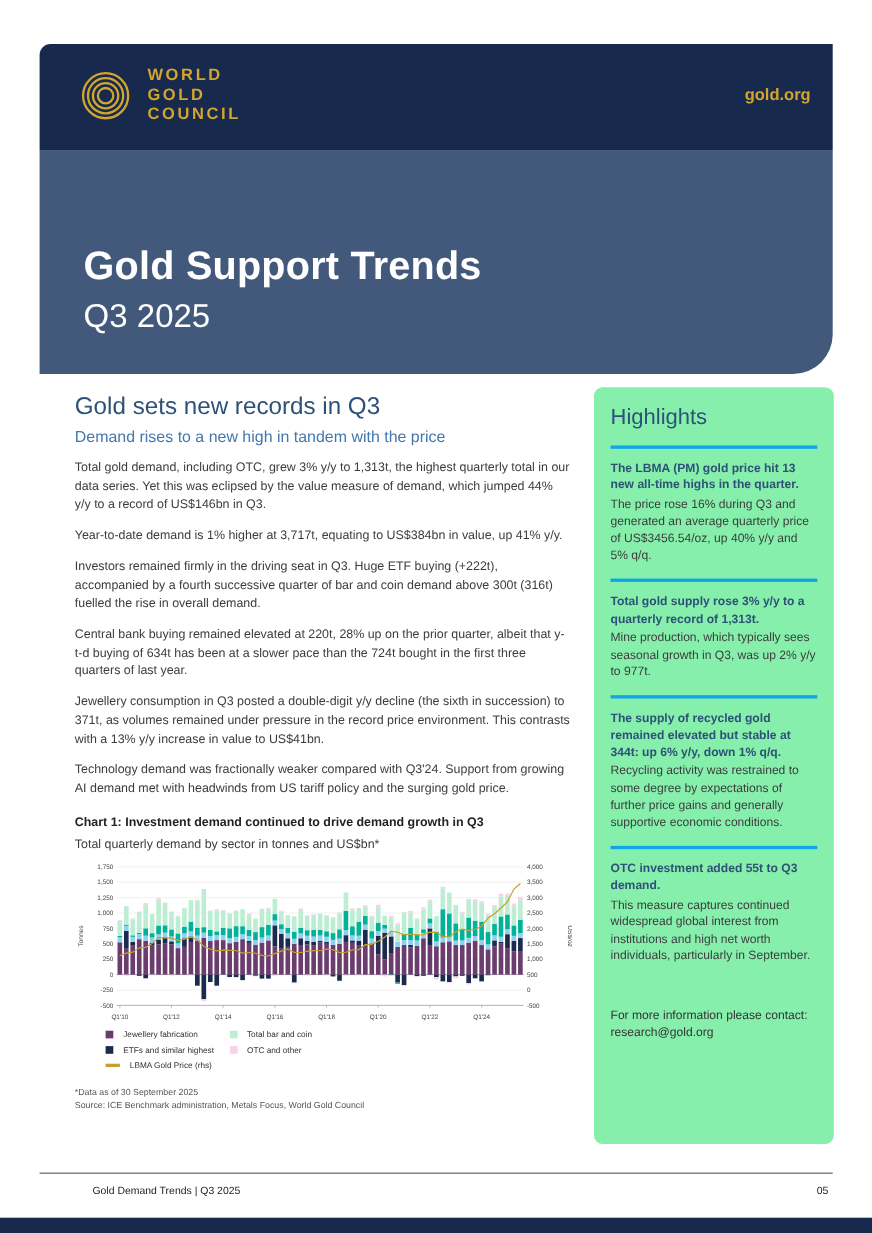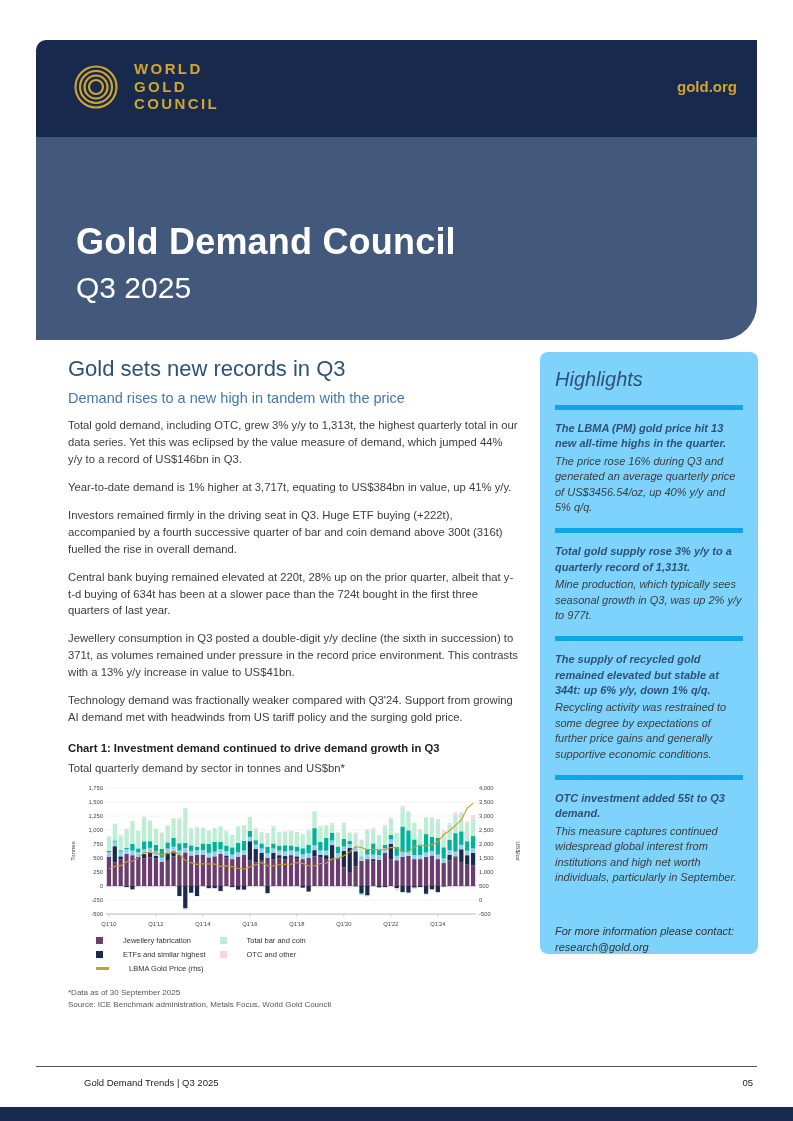--- a/index.html
+++ b/index.html
@@ -26,30 +26,30 @@
   
   .article { position:absolute; left:68px; top:356px; width:452px; }
   .a-head { color:#2e5277; font-size:22px; font-weight:400; }
   .a-subhead { color:#4478ad; font-size:14.5px; font-weight:400; margin-top:8px; }
   .article p.body { color:#3c3c3c; font-size:11.3px; line-height:1.5; margin-top:11px; }
   .chart-title { color:#222; font-size:11.3px; font-weight:700; margin-top:16px; }
   .chart-sub { color:#3c3c3c; font-size:11.3px; margin-top:8px; }
   #chart-svg { display:block; margin-top:8px; width:452px; height:148px; }
   .legend { display:flex; gap:14px; margin-top:6px; margin-left:28px; }
   .legend-col { display:flex; flex-direction:column; gap:5px; }
-  .legend-item { display:flex; align-items:center; gap:20px; font-size:7.5px; color:#333; }
+  .legend-item { display:flex; align-items:center; gap:9px; font-size:7.5px; color:#333; }
   .sw { width:7px; height:7px; flex:0 0 auto; }
   .sw-line { width:13px; height:2.5px; flex:0 0 auto; }
   .footnotes { margin-top:14px; font-size:8px; color:#555; line-height:1.55; }
 
   
-  .sidebar { position:absolute; left:540px; top:352px; width:218px; height:602px;
-    background:#7dd3fc; border-radius:8px; padding:16px 15px;font-style:italic; }
+  .sidebar { position:absolute; left:540px; top:352px; width:218px; height:688px;
+    background:#86efac; border-radius:8px; padding:16px 15px; }
   .hl-title { color:#2e5277; font-size:20px; font-weight:400; margin-bottom:14px; }
-  .hl-item { border-top:5px solid #0ea5e9; padding:11px 0 13px 0; }
+  .hl-item { border-top:3px solid #0ea5e9; padding:11px 0 13px 0; }
   .hl-lead { color:#2e5277; font-size:11px; font-weight:700; line-height:1.4; }
   .hl-body { color:#3c3c3c; font-size:11px; line-height:1.4; margin-top:2px; }
   .hl-contact { color:#333; font-size:11px; line-height:1.45; margin-top:26px; }
 
   
   .foot-rule { position:absolute; left:36px; top:1066px; width:721px; border-top:1px solid #555; }
   .foot-left { position:absolute; left:84px; top:1077px; font-size:9.5px; color:#222; }
   .foot-page { position:absolute; right:40px; top:1077px; font-size:9.5px; color:#222; }
   .bottom-bar { position:absolute; left:0; top:1107px; width:793px; height:14px; background:#17294d; }
 </style>
@@ -70,21 +70,21 @@
         <div>WORLD</div>
         <div>GOLD</div>
         <div>COUNCIL</div>
       </div>
     </div>
     <div class="site">gold.org</div>
   </div>
 
   <div class="hero">
     <div class="hero-inner">
-      <div class="hero-title">Gold Demand Council</div>
+      <div class="hero-title">Gold Support Trends</div>
       <div class="hero-sub">Q3 2025</div>
     </div>
   </div>
 
   <div class="article">
     <div class="a-head">Gold sets new records in Q3</div>
     <div class="a-subhead">Demand rises to a new high in tandem with the price</div>
 
     <p class="body">Total gold demand, including OTC, grew 3% y/y to 1,313t, the highest quarterly total in our data series. Yet this was eclipsed by the value measure of demand, which jumped 44% y/y to a record of US$146bn in Q3.</p>
     <p class="body">Year-to-date demand is 1% higher at 3,717t, equating to US$384bn in value, up 41% y/y.</p>

